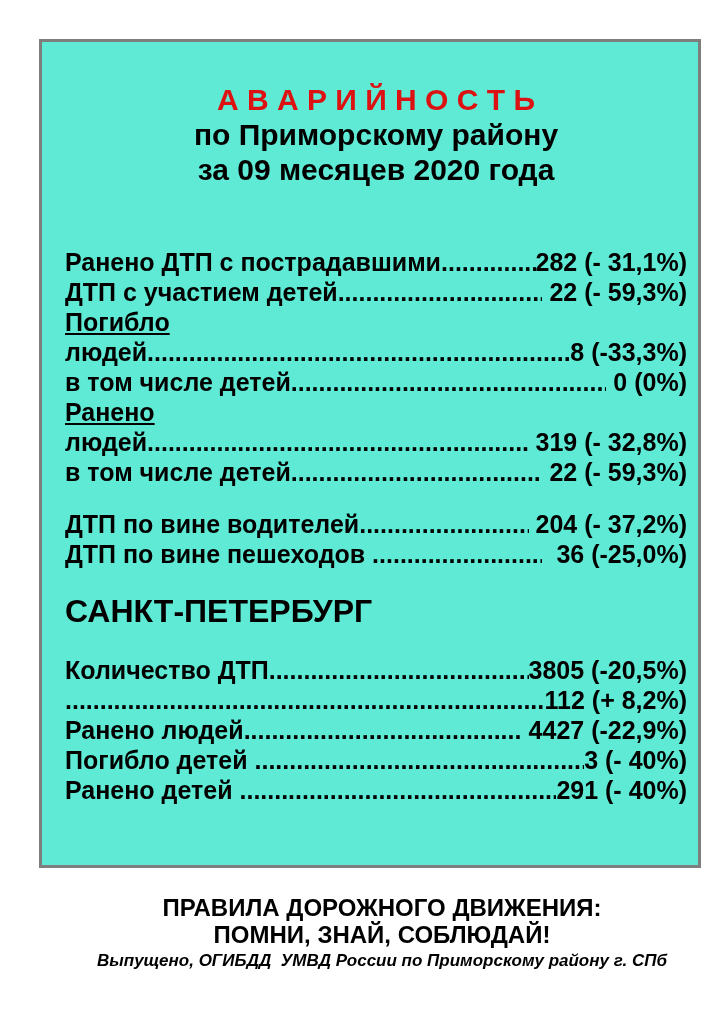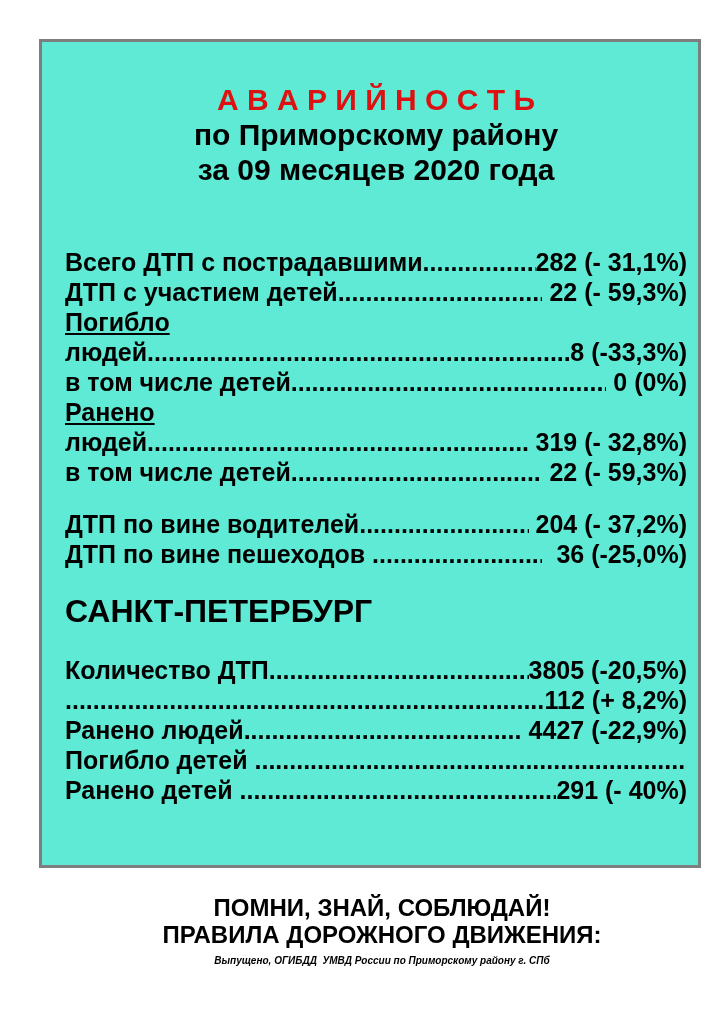--- a/index.html
+++ b/index.html
@@ -86,40 +86,40 @@
     padding-left: 40px;
     text-align: center;
   }
   .footer-line {
     font-size: 24px;
     line-height: 27px;
     white-space: pre;
   }
   .footer-credit {
     margin-top: 3px;
-    font-size: 10px;
+    font-size: 17px;
     line-height: 19px;
     font-style: italic;
     white-space: pre-wrap;
   }
 </style>
 </head>
 <body>
 
 <div class="poster-box">
 
   <div class="header">
     <div class="title-red">А В А Р И Й Н О С Т Ь</div>
     <div class="subtitle">по Приморскому району</div>
     <div class="subtitle">за 09 месяцев 2020 года</div>
   </div>
 
   <div class="stats stats-top">
     <div class="row">
-      <span class="label">Всего ДТП с пострадавшими</span>
+      <span class="label">Ранено ДТП с пострадавшими</span>
       <span class="leader">........................................................................................................................................................</span>
       <span class="value">282 (- 31,1%)</span>
     </div>
     <div class="row">
       <span class="label">ДТП с участием детей</span>
       <span class="leader">........................................................................................................................................................</span>
       <span class="value"> 22 (- 59,3%)</span>
     </div>
   </div>
 
@@ -177,27 +177,28 @@
       <span class="value">112 (+ 8,2%)</span>
     </div>
     <div class="row">
       <span class="label">Ранено людей</span>
       <span class="leader">........................................................................................................................................................</span>
       <span class="value"> 4427 (-22,9%)</span>
     </div>
     <div class="row">
       <span class="label">Погибло детей </span>
       <span class="leader">........................................................................................................................................................</span>
+      <span class="value">3 (- 40%)</span>
     </div>
     <div class="row">
       <span class="label">Ранено детей </span>
       <span class="leader">........................................................................................................................................................</span>
       <span class="value">291 (- 40%)</span>
     </div>
   </div>
 
 </div>
 
 <div class="footer">
+  <div class="footer-line">ПРАВИЛА ДОРОЖНОГО ДВИЖЕНИЯ:</div>
   <div class="footer-line">ПОМНИ, ЗНАЙ, СОБЛЮДАЙ!</div>
-  <div class="footer-line">ПРАВИЛА ДОРОЖНОГО ДВИЖЕНИЯ:</div>
   <div class="footer-credit">Выпущено, ОГИБДД  УМВД России по Приморскому району г. СПб</div>
 </div>
 
 </body></html>

